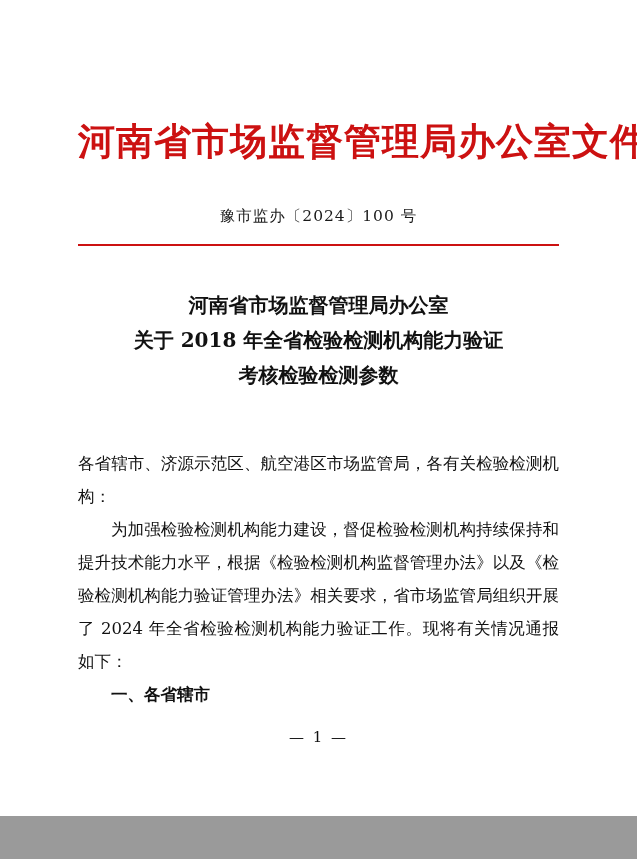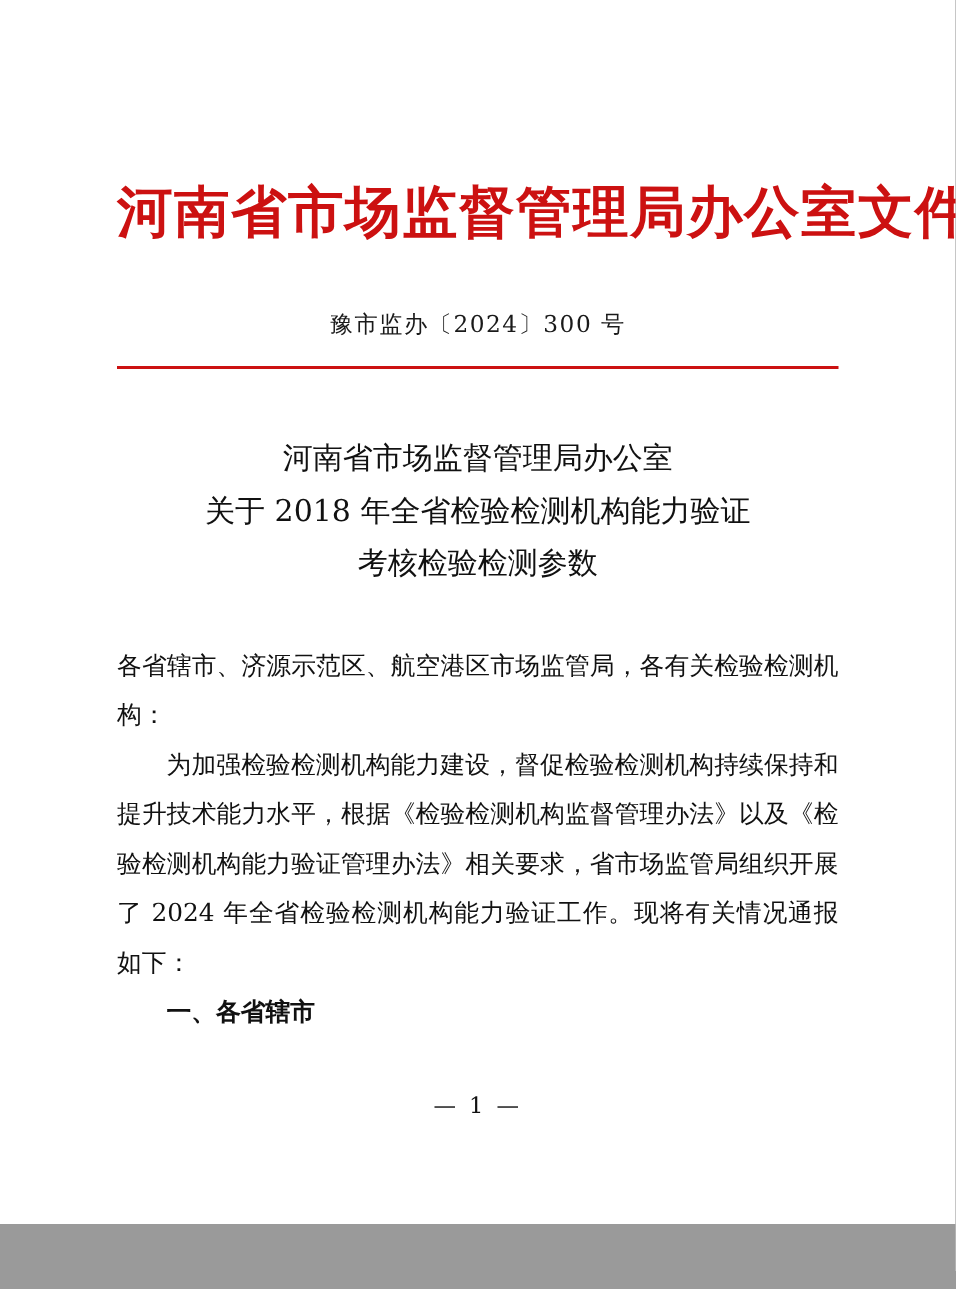--- a/index.html
+++ b/index.html
@@ -57,23 +57,24 @@
     text-align: center;
     font-size: 20px;
     font-family: "DejaVu Serif", serif;
     color: #111111;
     line-height: 1.75;
     font-weight: 500;
   }
   .title-line {
     display: block;
     white-space: nowrap;
+    font-weight: bold;
   }
   .content {
-    margin-top: 34px;
+    margin-top: 54px;
     font-size: 16.5px;
     line-height: 2.0;
     color: #111111;
     font-family: "DejaVu Serif", serif;
     text-align: justify;
   }
   .para {
     margin: 0;
     text-indent: 0;
   }
@@ -97,21 +98,21 @@
   }
 </style>
 </head>
 <body>
 
 <div class="page">
   <div class="doc-body">
 
     <div class="masthead">河南省市场监督管理局办公室文件</div>
 
-    <div class="doc-number">豫市监办〔2024〕300 号</div>
+    <div class="doc-number">豫市监办〔2024〕100 号</div>
 
     <div class="red-rule"></div>
 
     <div class="title-block">
       <span class="title-line">河南省市场监督管理局办公室</span>
       <span class="title-line">关于 2018 年全省检验检测机构能力验证</span>
       <span class="title-line">考核检验检测参数</span>
     </div>
 
     <div class="content">

